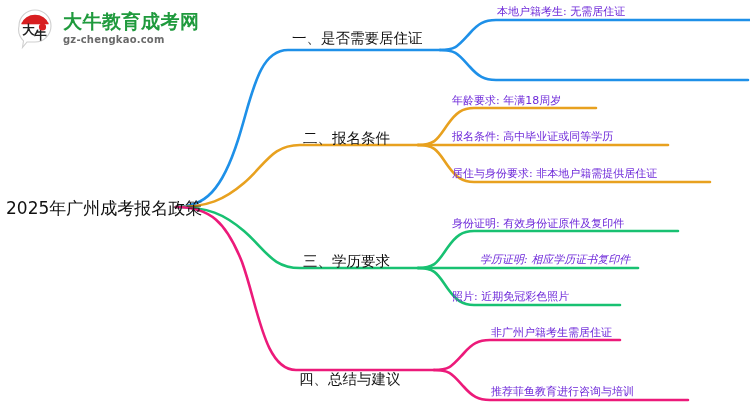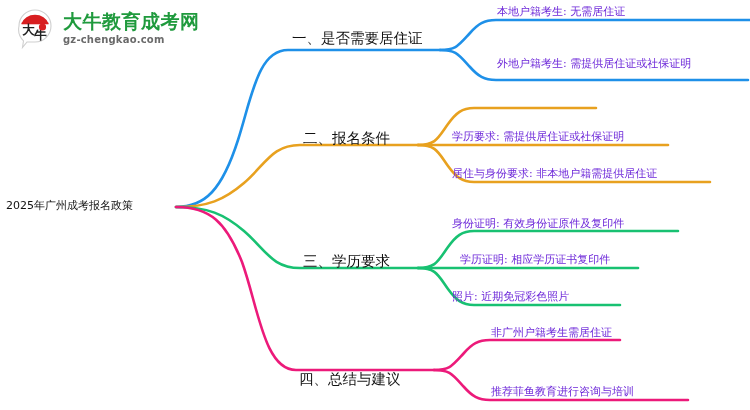--- a/index.html
+++ b/index.html
@@ -69,21 +69,21 @@
     height: 410px;
   }
   
   .node {
     position: absolute;
     white-space: nowrap;
     color: #1a1a1a;
     line-height: 1;
   }
   .node.root {
-    font-size: 11px;
+    font-size: 17px;
     color: #111111;
   }
   .node.level1 {
     font-size: 14.5px;
     color: #111111;
   }
   .node.level2 {
     font-size: 11px;
     color: #6d28d9;
   }
@@ -130,28 +130,28 @@
       <path stroke="#ec1a7a" d="M176,207 C210,207 226,222 242,262 C258,306 264,370 296,370 L434,370"></path>
       <path stroke="#ec1a7a" d="M434,370 C450,370 452,366 464,353 C472,344 478,340 490,340 L620,340"></path>
       <path stroke="#ec1a7a" d="M434,370 C450,370 452,374 464,387 C472,396 478,400 490,400 L688,400"></path>
     </g>
   </svg>
 
   <div class="node root" style="left:6px; top:200px;">2025年广州成考报名政策</div>
 
   <div class="node level1" style="left:292px; top:31px;">一、是否需要居住证</div>
   <div class="node level2" style="left:497px; top:6px;">本地户籍考生: 无需居住证</div>
-  <div class="node level2" style="left:497px; top:58px;">外地户籍考生: 需提供居住证或社保证明</div>
 
   <div class="node level1" style="left:303px; top:131px;">二、报名条件</div>
-  <div class="node level2" style="left:452px; top:131px;">学历要求: 需提供居住证或社保证明</div>
+  <div class="node level2" style="left:452px; top:95px;">年龄要求: 年满18周岁</div>
+  <div class="node level2" style="left:452px; top:131px;">报名条件: 高中毕业证或同等学历</div>
   <div class="node level2" style="left:452px; top:168px;">居住与身份要求: 非本地户籍需提供居住证</div>
 
   <div class="node level1" style="left:303px; top:254px;">三、学历要求</div>
   <div class="node level2" style="left:452px; top:218px;">身份证明: 有效身份证原件及复印件</div>
-  <div class="node level2" style="left:460px; top:254px;">学历证明: 相应学历证书复印件</div>
+  <div class="node level2" style="left:480px; top:254px;font-style:italic;">学历证明: 相应学历证书复印件</div>
   <div class="node level2" style="left:452px; top:291px;">照片: 近期免冠彩色照片</div>
 
   <div class="node level1" style="left:299px; top:356px;margin-top:16px;">四、总结与建议</div>
   <div class="node level2" style="left:491px; top:327px;font-family:Liberation Serif, serif;">非广州户籍考生需居住证</div>
   <div class="node level2" style="left:491px; top:386px;">推荐菲鱼教育进行咨询与培训</div>
 
 </div>
 
 </body></html>

